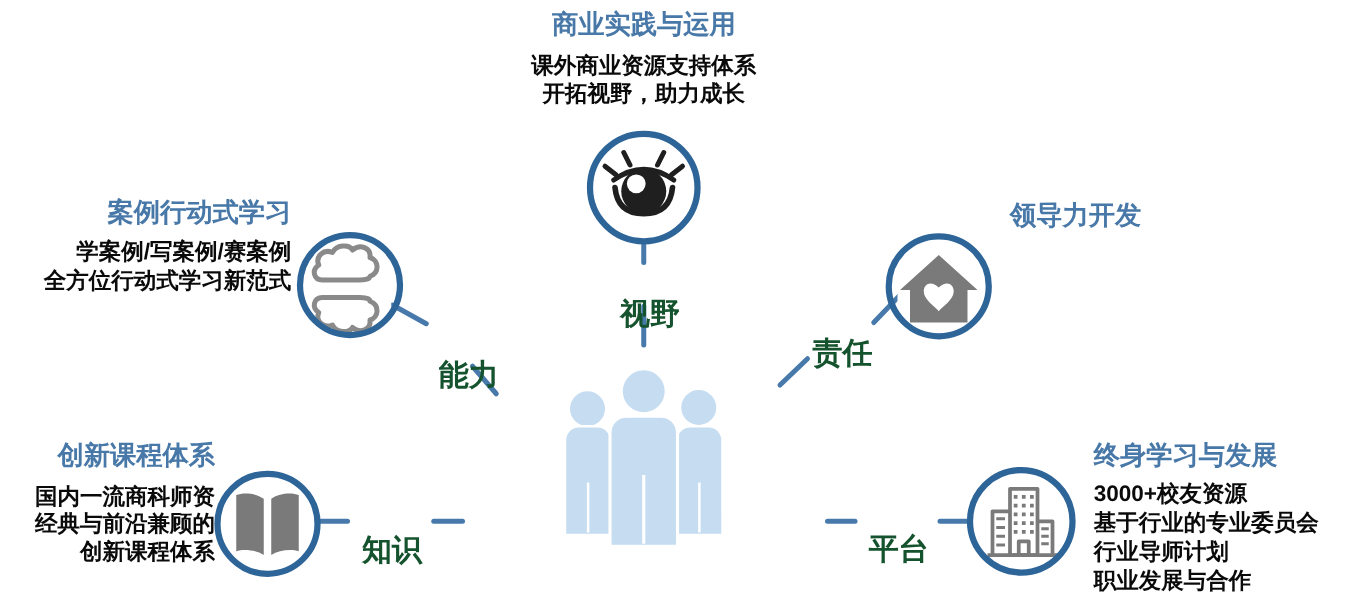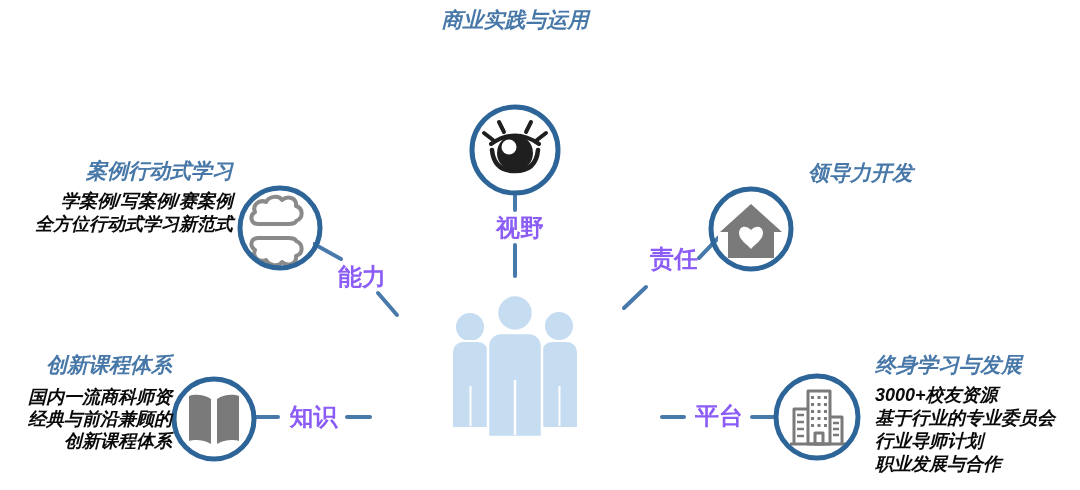--- a/index.html
+++ b/index.html
@@ -2,24 +2,24 @@
 <html><head>
 <meta charset="utf-8">
 <style>
   html,body{margin:0;padding:0;background:#fff;}
   .canvas{
     position:relative;width:1080px;height:490px;background:#ffffff;overflow:hidden;
     font-family:"Liberation Sans","DejaVu Sans",sans-serif;
   }
   .overlay{position:absolute;left:0;top:0;}
   .node-icon{position:absolute;}
-  .tb{position:absolute;font-style:italic;}
+  .tb{position:absolute;}
   .tb .title{color:#4878A8;font-weight:bold;font-size:21px;line-height:26px;white-space:nowrap;}
   .tb .line{color:#0a0a0a;font-weight:bold;font-size:18px;line-height:23px;white-space:nowrap;}
-  .kw{position:absolute;color:#8b5cf6;font-weight:bold;font-size:24px;line-height:26px;text-align:center;white-space:nowrap;}
+  .kw{position:absolute;color:#14532d;font-weight:bold;font-size:24px;line-height:26px;text-align:center;white-space:nowrap;margin-top:24px;}
   .mb6{margin-bottom:6px}.mb8{margin-bottom:8px}.mb10{}
   .lh22 .line{line-height:22px}
 </style>
 </head>
 <body>
 
 <div class="canvas">
 
   <svg class="overlay" width="1080" height="490">
     <g stroke="#4779AB" stroke-width="4" stroke-linecap="round">
@@ -121,20 +121,22 @@
         <line x1="30" y1="69" x2="37" y2="69"></line>
       <line x1="66" y1="56" x2="72" y2="56"></line>
         <line x1="66" y1="62" x2="72" y2="62"></line>
         <line x1="66" y1="68" x2="72" y2="68"></line>
     </g>
     <circle cx="50" cy="50" r="41" fill="none" stroke="#2E6599" stroke-width="5"></circle>
   </svg>
 
   <div class="tb" style="left:375px;top:7px;width:280px;text-align:center">
     <div class="title mb8">商业实践与运用</div>
+    <div class="line">课外商业资源支持体系</div>
+    <div class="line">开拓视野，助力成长</div>
   </div>
 
   <div class="tb" style="right:847px;top:158px;width:260px;text-align:right">
     <div class="title mb6">案例行动式学习</div>
     <div class="line">学案例/写案例/赛案例</div>
     <div class="line">全方位行动式学习新范式</div>
   </div>
 
   <div class="tb" style="left:808px;top:160px;width:230px">
     <div class="title mb10">领导力开发</div>
@@ -149,18 +151,18 @@
 
   <div class="tb" style="left:875px;top:352px;width:215px">
     <div class="title mb6">终身学习与发展</div>
     <div class="line">3000+校友资源</div>
     <div class="line">基于行业的专业委员会</div>
     <div class="line">行业导师计划</div>
     <div class="line">职业发展与合作</div>
   </div>
 
   <div class="kw" style="left:492px;top:215px;width:56px">视野</div>
-  <div class="kw" style="left:336px;top:264px;width:52px">能力</div>
+  <div class="kw" style="left:349px;top:264px;width:52px">能力</div>
   <div class="kw" style="left:648px;top:246px;width:52px">责任</div>
   <div class="kw" style="left:287px;top:404px;width:53px">知识</div>
   <div class="kw" style="left:693px;top:403px;width:52px">平台</div>
 
 </div>
 
 </body></html>

